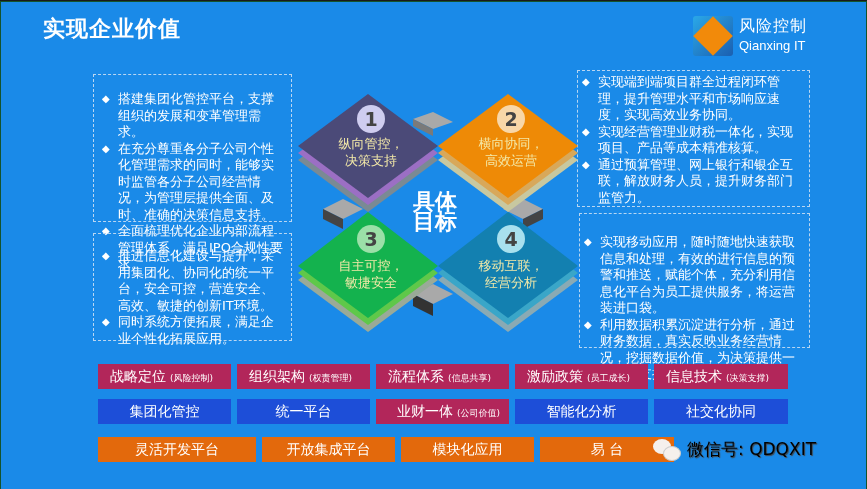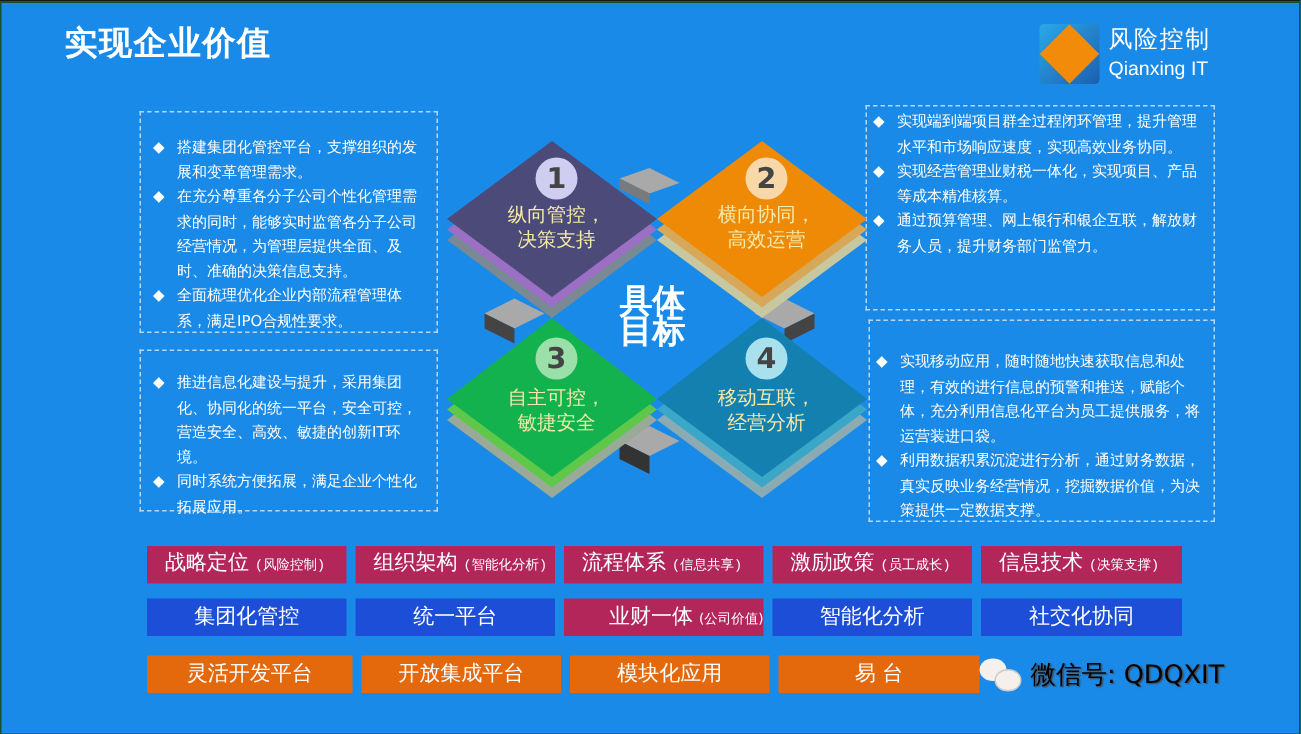--- a/index.html
+++ b/index.html
@@ -4,37 +4,37 @@
 <style>
   html, body { margin:0; padding:0; }
   body { width:867px; height:489px; background:#1a1a1a; font-family:"DejaVu Sans", sans-serif; overflow:hidden; }
   .slide { position:absolute; left:0; top:1px; width:865px; height:487px; background:#1a8ae8; border:1px solid #14532d; overflow:hidden; }
   .title { position:absolute; left:42px; top:12px; color:#fff; font-size:22px; font-weight:bold; letter-spacing:1px; }
   .logo { position:absolute; left:692px; top:14px; width:160px; height:44px; }
   .logo-box { position:absolute; left:0; top:0; width:40px; height:40px; background:linear-gradient(135deg,#2aa8e8,#1b5fb0); border-radius:3px; overflow:hidden; }
   .logo-diamond { position:absolute; left:6px; top:6px; width:28px; height:28px; background:#f28a0a; transform:rotate(45deg); }
   .logo-cn { position:absolute; left:46px; top:0; color:#fff; font-size:16px; font-family:"DejaVu Serif", serif; letter-spacing:1px; }
   .logo-en { position:absolute; left:46px; top:22px; color:#fff; font-size:13px; font-family:"Liberation Sans", sans-serif; }
-  .panel { position:absolute; border:1px dashed #b8d6f2; color:#fff; font-size:10px; line-height:16.5px; box-sizing:border-box; }
+  .panel { position:absolute; border:1px dashed #b8d6f2; color:#fff; font-size:13px; line-height:16.5px; box-sizing:border-box; }
   .panel ul { list-style:none; margin:0; padding:0; }
   .panel li { position:relative; padding-left:16px; }
   .panel li::before { content:"◆"; position:absolute; left:0; top:0; font-size:10px; }
   #p1 { left:92px; top:72px; width:199px; height:148px; padding:16px 8px 0 8px; }
   #p2 { left:576px; top:68px; width:233px; height:137px; padding:3px 6px 0 4px; }
   #p3 { left:92px; top:231px; width:199px; height:108px; padding:14px 8px 0 8px; }
   #p4 { left:578px; top:211px; width:231px; height:135px; padding:20px 6px 0 4px; }
   .center-label { position:absolute; left:412px; top:190px; color:#fff; font-size:22px; line-height:20px; text-align:center; font-weight:bold; }
   .num { position:absolute; width:28px; height:28px; border-radius:50%; font-size:19px; font-weight:bold; color:#444; text-align:center; line-height:28px; }
   .tile-text { position:absolute; width:110px; text-align:center; font-size:13px; line-height:17px; color:#f3e9a8; }
   .row { position:absolute; left:97px; display:flex; gap:6px; }
   .cell { height:25px; box-sizing:border-box; color:#fff; font-size:14px; line-height:25px; text-align:center; white-space:nowrap; }
   .cell .sub { font-size:9px; margin-left:4px; }
-  .r1 .cell { background:#b2265a; text-align:left; padding-left:12px;font-family:Liberation Mono, monospace; }
+  .r1 .cell { background:#b2265a; text-align:left; padding-left:12px; }
   .r2 .cell { background:#1d4ed8; }
-  .r2 .cell.pink { background:#b2265a; text-align:right; padding-left:12px; }
+  .r2 .cell.pink { background:#b2265a; text-align:center; padding-left:12px; }
   .r3 .cell { background:#e3690c; }
   .watermark { position:absolute; left:652px; top:436px; display:flex; align-items:center; color:#000000; font-size:17px; text-shadow:1px 1px 1px #444; }
   .wm-icon { width:30px; height:22px; position:relative; margin-right:4px; }
   .wm-icon span { position:absolute; border-radius:50%; background:#f5f0ec; }
 </style>
 </head>
 <body>
 
 <div class="slide">
   <div class="title">实现企业价值</div>
@@ -138,34 +138,34 @@
     <div>经营分析</div>
   </div>
 
   <div class="center-label">
     <div>具体</div>
     <div>目标</div>
   </div>
 
   <div class="row r1" style="top:362px">
     <div class="cell" style="width:133px"><span>战略定位</span><span class="sub">(风险控制)</span></div>
-    <div class="cell" style="width:133px"><span>组织架构</span><span class="sub">(智能化分析)</span></div>
+    <div class="cell" style="width:133px"><span>组织架构</span><span class="sub">(权责管理)</span></div>
     <div class="cell" style="width:133px"><span>流程体系</span><span class="sub">(信息共享)</span></div>
     <div class="cell" style="width:133px"><span>激励政策</span><span class="sub">(员工成长)</span></div>
     <div class="cell" style="width:134px"><span>信息技术</span><span class="sub">(决策支撑)</span></div>
   </div>
   <div class="row r2" style="top:397px">
     <div class="cell" style="width:133px">集团化管控</div>
     <div class="cell" style="width:133px">统一平台</div>
     <div class="cell pink" style="width:133px"><span>业财一体</span><span class="sub">(公司价值)</span></div>
     <div class="cell" style="width:133px">智能化分析</div>
     <div class="cell" style="width:134px">社交化协同</div>
   </div>
   <div class="row r3" style="top:435px">
-    <div class="cell" style="width:137px">灵活开发平台</div>
+    <div class="cell" style="width:158px">灵活开发平台</div>
     <div class="cell" style="width:133px">开放集成平台</div>
     <div class="cell" style="width:133px">模块化应用</div>
     <div class="cell" style="width:134px">易 台</div>
   </div>
 
   <div class="watermark">
     <div class="wm-icon">
       <span style="left:0;top:0;width:18px;height:15px"></span>
       <span style="left:10px;top:7px;width:16px;height:13px;border:1px solid #ccc"></span>
     </div>

